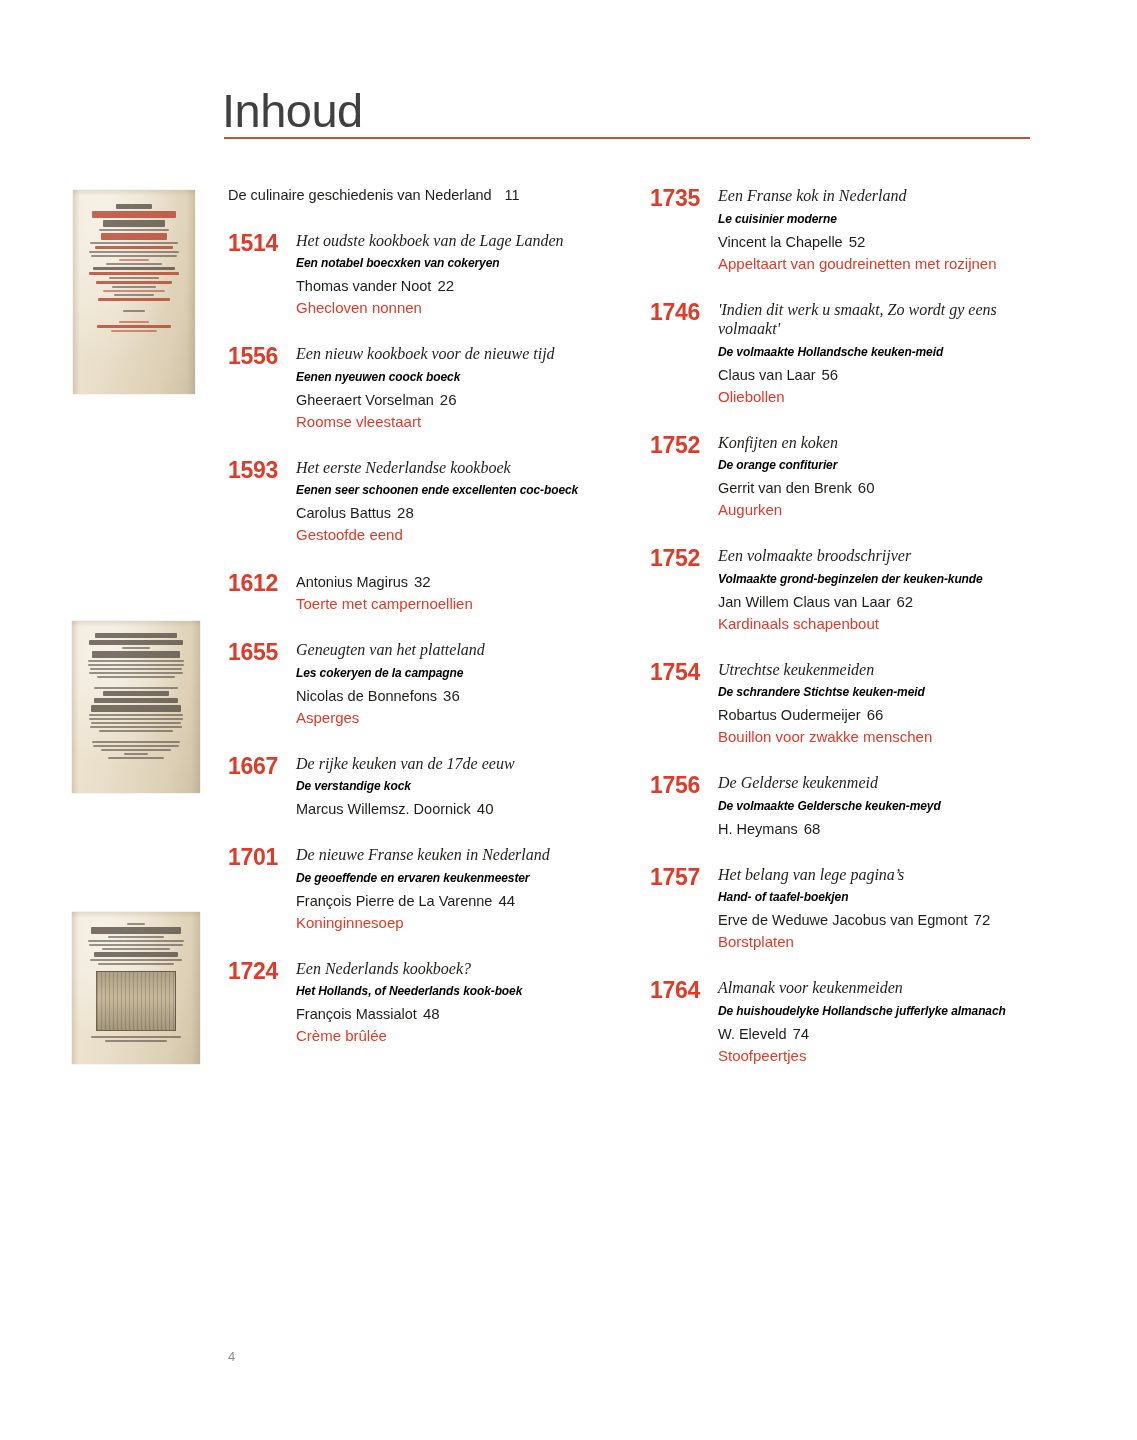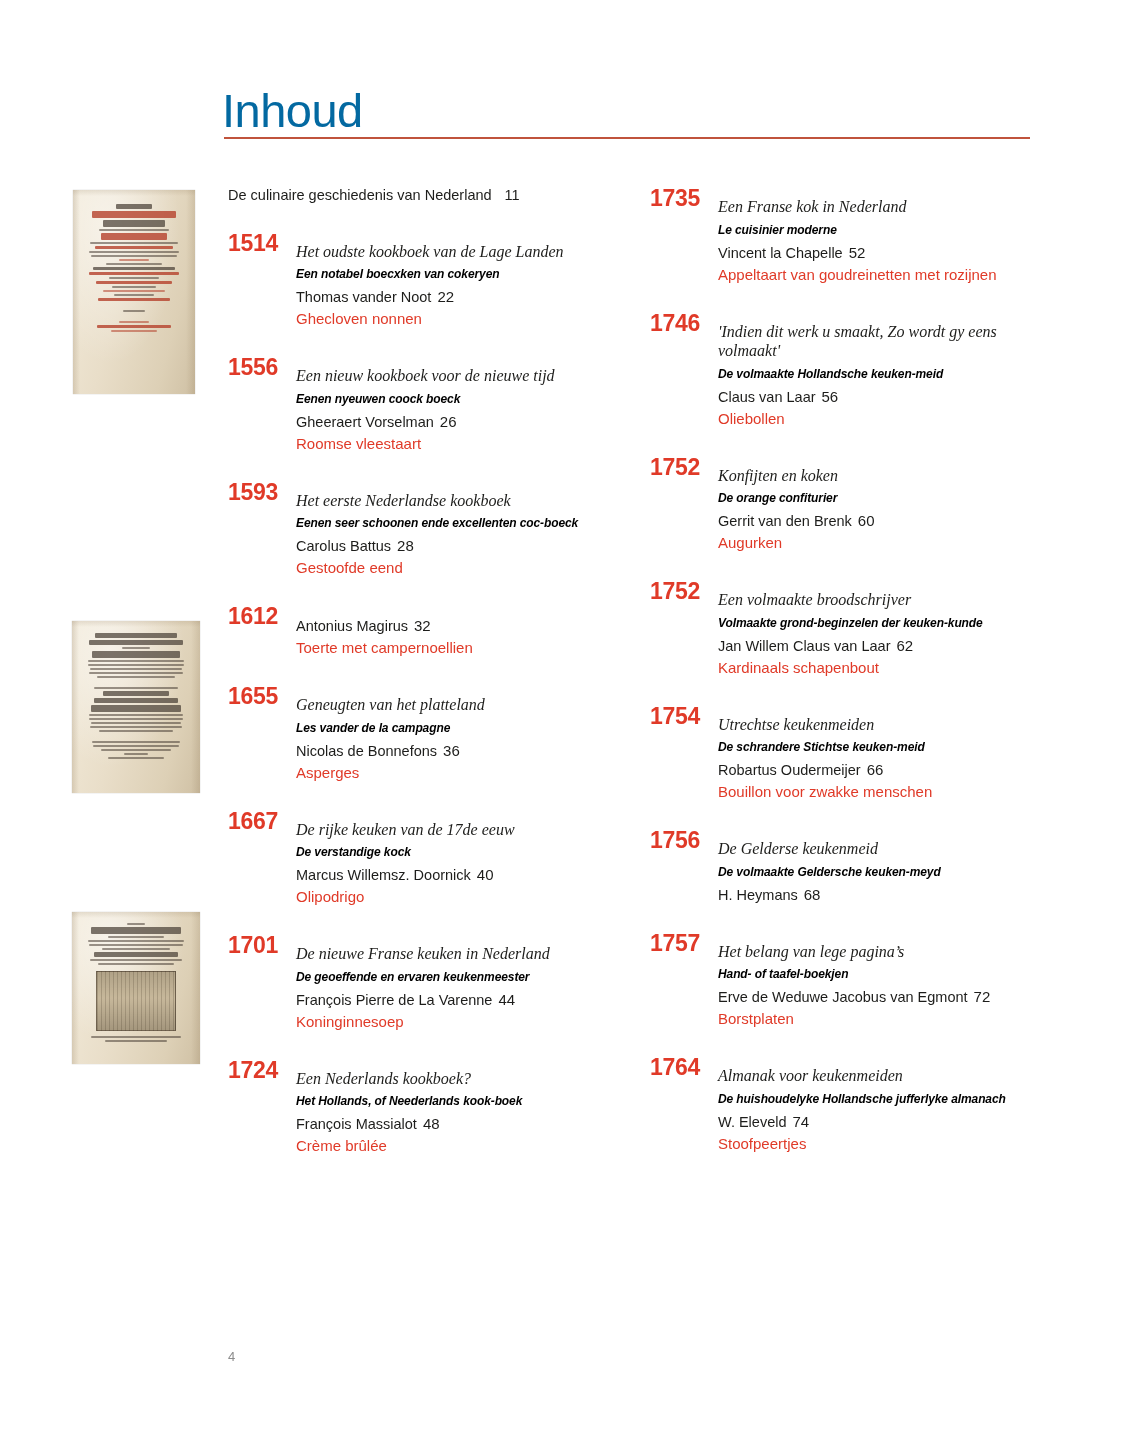--- a/index.html
+++ b/index.html
@@ -17,21 +17,21 @@
   }
 
   
   #page-title {
     position: absolute;
     left: 222px;
     top: 56px;
     font-size: 47px;
     font-weight: 400;
     letter-spacing: -0.5px;
-    color: #0369a1;
+    color: #404040;
     line-height: 1;
   }
   #title-rule {
     position: absolute;
     left: 224px;
     top: 137px;
     width: 806px;
     height: 2px;
     background: #c0533c;
   }
@@ -66,21 +66,20 @@
     color: #e03a28;
     font-weight: bold;
     font-size: 23px;
     line-height: 22px;
     padding-top: 1px;
     letter-spacing: -0.3px;
   }
   .entry .body {
     flex: 1 1 auto;
     min-width: 0;
-    margin-top: 11px;
   }
   .subtitle {
     font-family: "Liberation Serif", serif;
     font-style: italic;
     font-size: 16px;
     line-height: 19.5px;
     color: #1d1d1b;
   }
   .book-title {
     font-weight: bold;
@@ -300,32 +299,31 @@
         <div class="year">1612</div>
         <div class="body">
           <div class="author"><span>Antonius Magirus</span><span class="pg">32</span></div>
           <div class="recipe">Toerte met campernoellien</div>
         </div>
       </div>
       <div class="entry">
         <div class="year">1655</div>
         <div class="body">
           <div class="subtitle">Geneugten van het platteland</div>
-          <div class="book-title">Les vander de la campagne</div>
+          <div class="book-title">Les cokeryen de la campagne</div>
           <div class="author"><span>Nicolas de Bonnefons</span><span class="pg">36</span></div>
           <div class="recipe">Asperges</div>
         </div>
       </div>
       <div class="entry">
         <div class="year">1667</div>
         <div class="body">
           <div class="subtitle">De rijke keuken van de 17de eeuw</div>
           <div class="book-title">De verstandige kock</div>
           <div class="author"><span>Marcus Willemsz. Doornick</span><span class="pg">40</span></div>
-          <div class="recipe">Olipodrigo</div>
         </div>
       </div>
       <div class="entry">
         <div class="year">1701</div>
         <div class="body">
           <div class="subtitle">De nieuwe Franse keuken in Nederland</div>
           <div class="book-title">De geoeffende en ervaren keukenmeester</div>
           <div class="author"><span>François Pierre de La Varenne</span><span class="pg">44</span></div>
           <div class="recipe">Koninginnesoep</div>
         </div>

